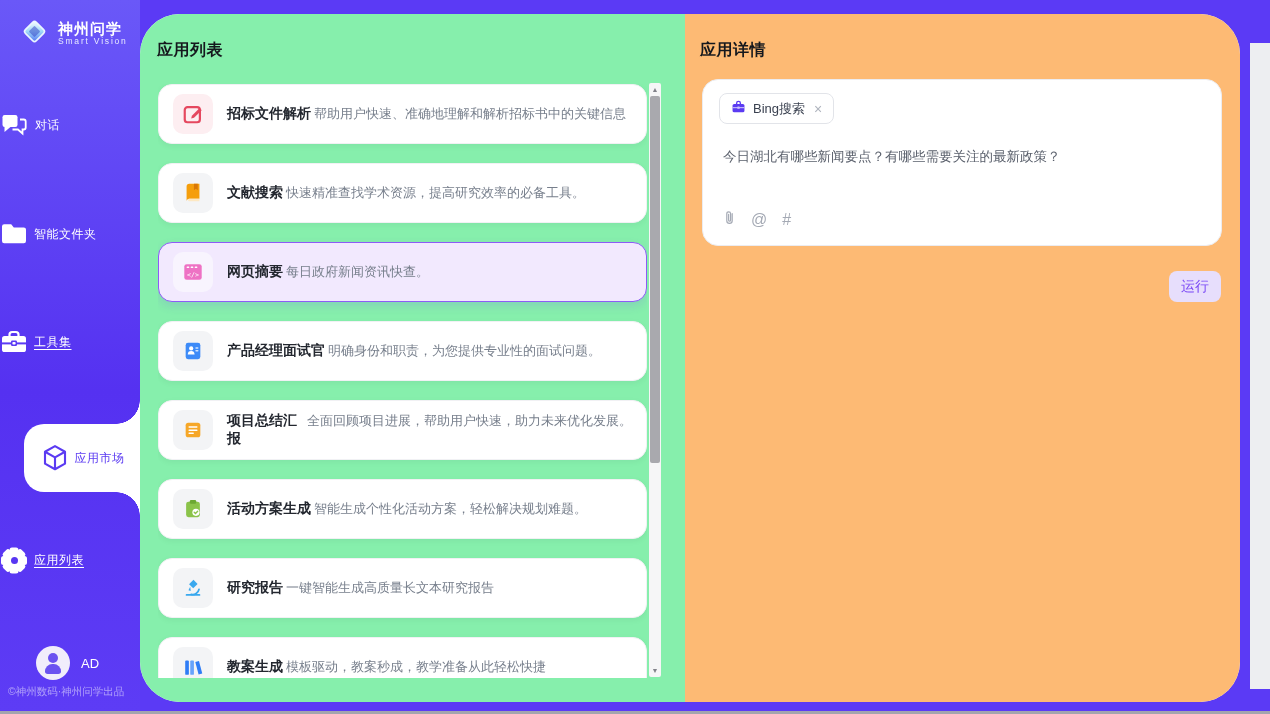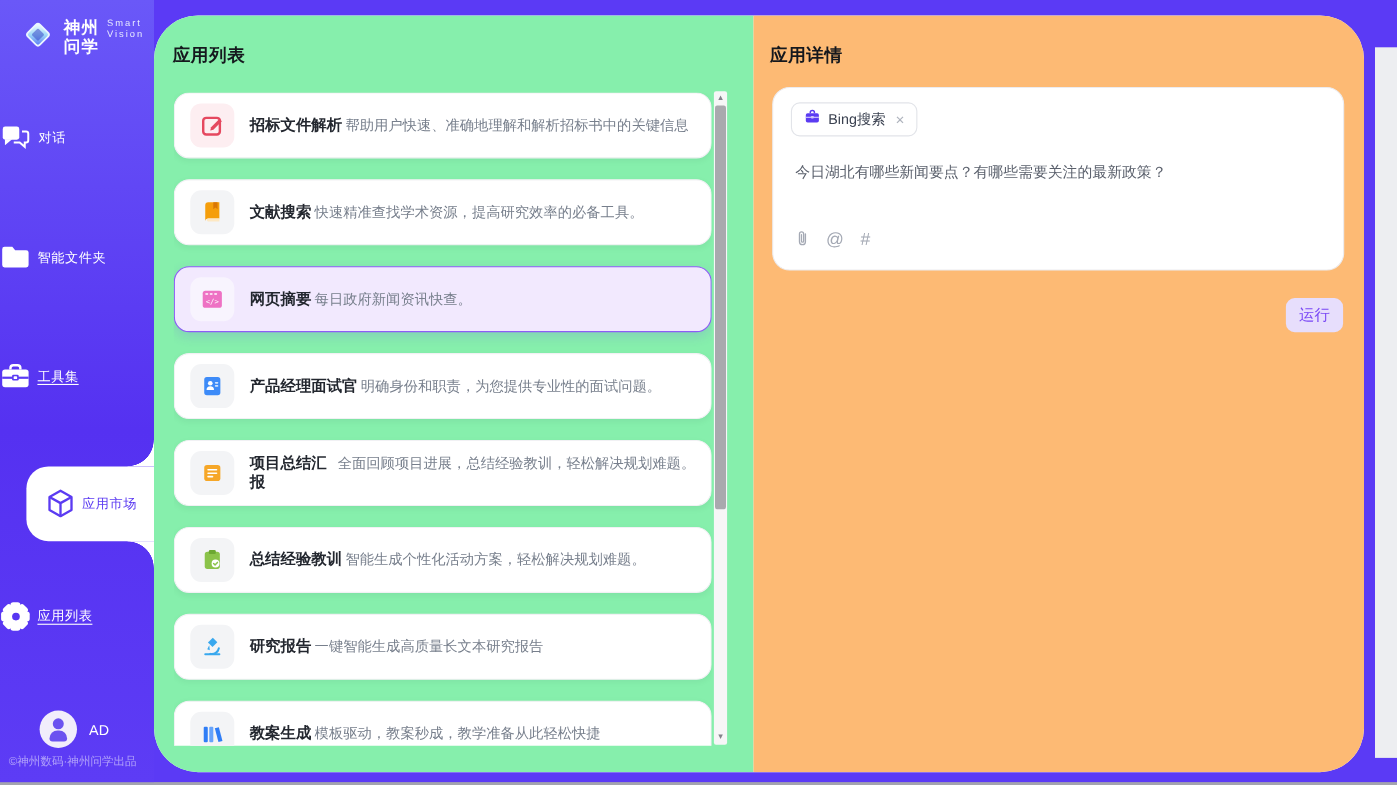--- a/index.html
+++ b/index.html
@@ -14,21 +14,21 @@
   .right-gutter { position:absolute; left:1250px; top:43px; width:20px; height:646px; background:#edeef1; }
   .bottom-edge  { position:absolute; left:0; bottom:0; width:1270px; height:3px; background:#a3a4ae; }
 
   
   .sidebar {
     position:absolute; left:0; top:0; width:140px; height:711px;
     background:linear-gradient(180deg,#6a58f8 0%,#5531f1 55%,#5d3cf5 100%);
     color:#fff; z-index:2;
   }
   .logo { position:absolute; left:18px; top:15px; display:flex; align-items:center; gap:7px; }
-  .logo-text { display:flex; flex-direction:row; line-height:1.15; }
+  .logo-text { display:flex; flex-direction:column; line-height:1.15; }
   .logo-cn { font-size:15px; font-weight:700; letter-spacing:1px; color:#fff; }
   .logo-en { font-size:8.5px; letter-spacing:1.8px; color:#e6e9ff; }
 
   .nav-item {
     position:absolute; left:0; width:140px; text-align:center; color:#fff;
     display:flex; flex-direction:row; align-items:center; gap:6px; cursor:pointer;
   }
   .nav-item .icon-slot { height:28px; display:flex; align-items:center; justify-content:center; }
   .nav-label { font-size:12px; letter-spacing:.5px; }
   .nav-label.underlined { text-decoration:underline; text-underline-offset:3px; }
@@ -279,35 +279,35 @@
         <span class="icon-box">
           <svg width="22" height="22" viewBox="0 0 24 24">
             <rect x="4" y="4" width="16" height="16" rx="2.8" fill="#f6a728"></rect>
             <rect x="7" y="8" width="10" height="1.6" rx=".8" fill="#fff"></rect>
             <rect x="7" y="11.4" width="10" height="1.6" rx=".8" fill="#fff"></rect>
             <rect x="7" y="14.8" width="6" height="1.6" rx=".8" fill="#fff"></rect>
           </svg>
         </span>
         <span class="card-text">
           <span class="card-title">项目总结汇报</span>
-          <span class="card-desc">全面回顾项目进展，总结经验教训，轻松解决规划难题。</span>
+          <span class="card-desc">全面回顾项目进展，帮助用户快速，助力未来优化发展。</span>
         </span>
       </div>
 
       <div class="card">
         <span class="icon-box">
           <svg width="22" height="22" viewBox="0 0 24 24">
             <rect x="4.5" y="4" width="15" height="17" rx="2.6" fill="#8bc34a"></rect>
             <rect x="8.5" y="2.2" width="7" height="4" rx="1.4" fill="#6ca832"></rect>
             <circle cx="15.2" cy="15.6" r="3.9" fill="#fff"></circle>
             <path d="M13.3 15.6l1.4 1.4 2.4-2.5" fill="none" stroke="#8bc34a" stroke-width="1.5" stroke-linecap="round"></path>
           </svg>
         </span>
         <span class="card-text">
-          <span class="card-title">总结经验教训</span>
+          <span class="card-title">活动方案生成</span>
           <span class="card-desc">智能生成个性化活动方案，轻松解决规划难题。</span>
         </span>
       </div>
 
       <div class="card">
         <span class="icon-box">
           <svg width="22" height="22" viewBox="0 0 24 24">
             <path d="M12.5 3l4.5 4.5-4.8 4.8-4.5-4.5z" fill="#39a8ee"></path>
             <path d="M9 10.5l-2 4 2.5.8z" fill="#39a8ee"></path>
             <path d="M5 19.5h14" stroke="#39a8ee" stroke-width="2" stroke-linecap="round"></path>

